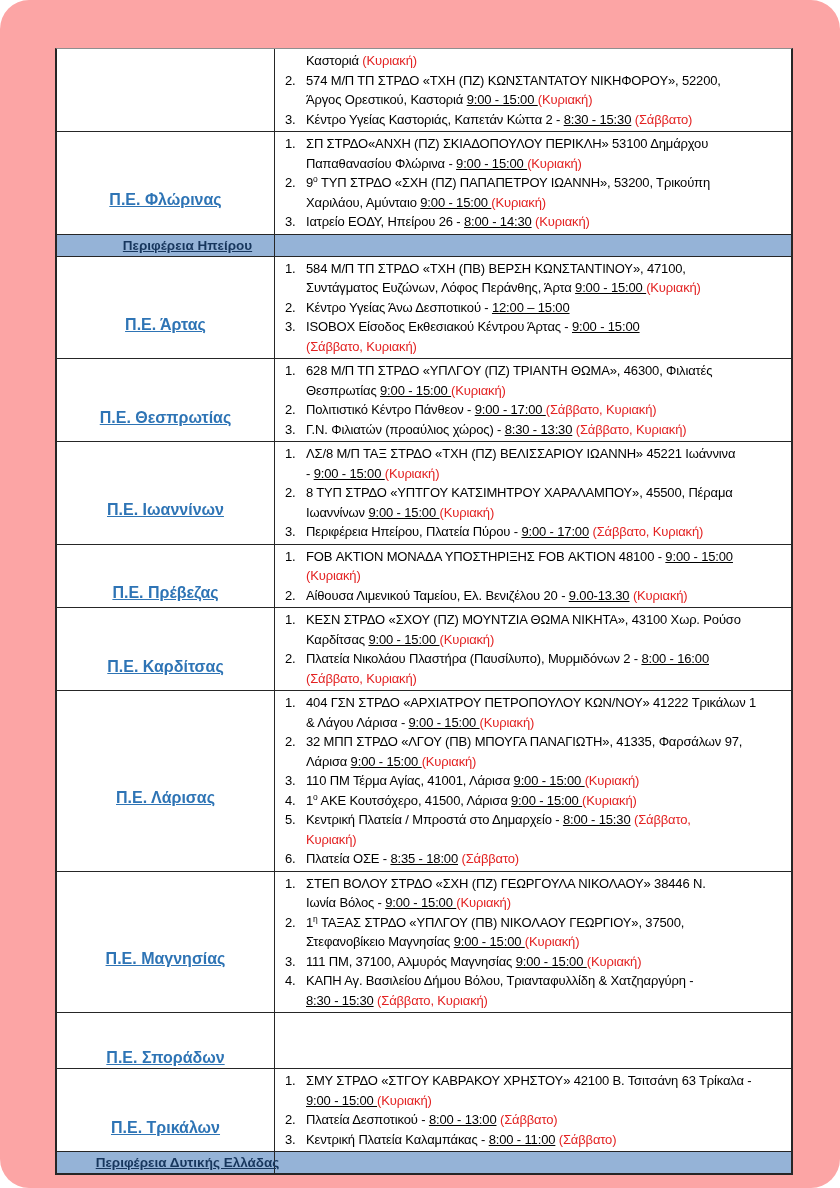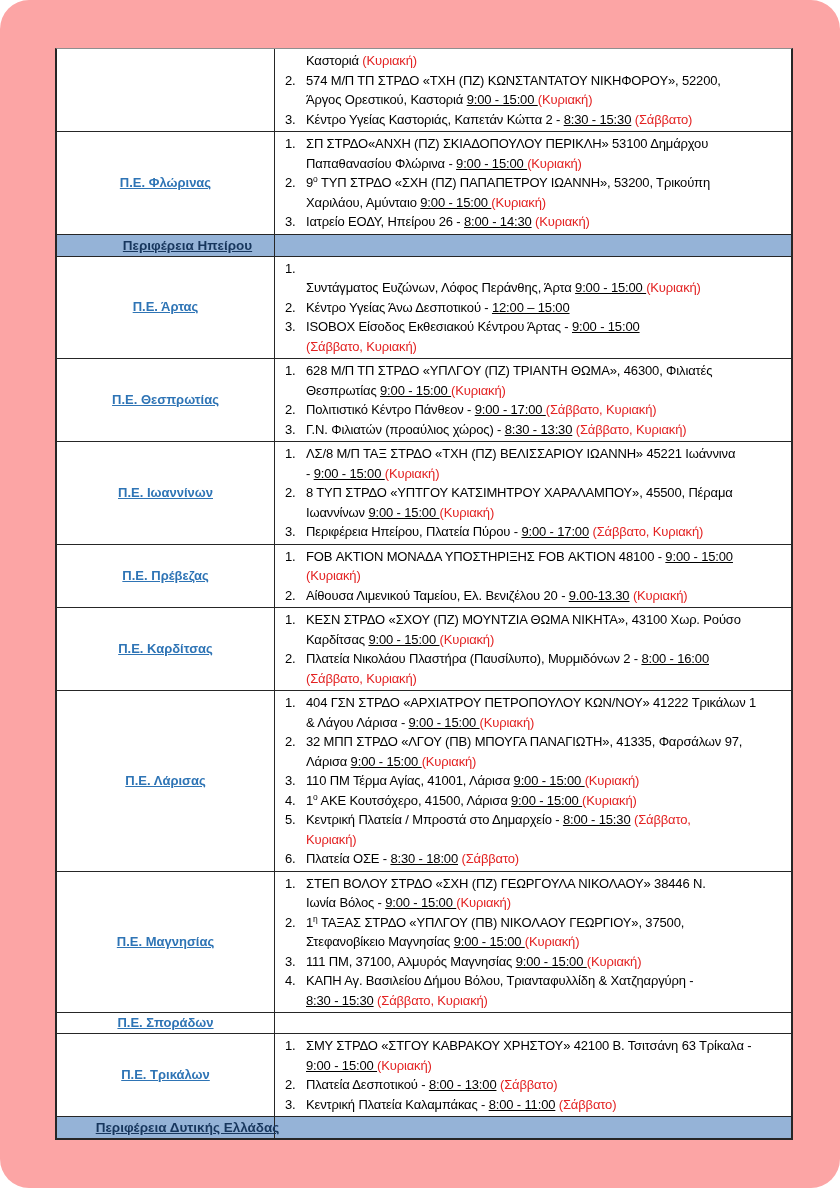--- a/index.html
+++ b/index.html
@@ -24,22 +24,22 @@
     padding:1px 4px;
   }
   .cell.right { flex:1; padding:2px 4px 2px 0; min-height:20px; }
   .row.header { background:var(--header-bg); min-height:21px; }
   .row.header .cell.left { justify-content:center; }
   .header-label {
     color:var(--header-text); font-weight:bold; font-size:13.5px;
     text-decoration:underline; white-space:nowrap; line-height:17px;margin-left:44px;
   }
   .unit-label {
-    color:var(--unit-link); font-weight:bold; font-size:13px;
-    text-decoration:underline; text-align:left; line-height:18px;
+    color:var(--unit-link); font-weight:bold; font-size:16px;
+    text-decoration:underline; text-align:left; line-height:18px;margin-top:35px;
   }
   .item { display:flex; font-size:13px; line-height:19.5px; letter-spacing:-0.15px; }
   .item .num { width:31px; flex:none; padding-left:10px; box-sizing:border-box; }
   .item .txt { flex:1; padding-right:2px; }
   .seg-u { text-decoration:underline; }
   .seg-r { color:var(--red); }
   sup.seg-sup { font-size:8.5px; line-height:0; }
 </style>
 </head>
 <body>
@@ -88,21 +88,21 @@
         </div>
         <div class="cell right"></div>
       </div>
       <div class="row unit">
         <div class="cell left">
           <span class="unit-label">Π.Ε. Άρτας</span>
         </div>
         <div class="cell right">
           <div class="item">
             <span class="num">1.</span>
-            <div class="txt"><br><span class="seg-n">Συντάγματος Ευζώνων, Λόφος Περάνθης, Άρτα </span><span class="seg-u">9:00 - 15:00 </span><span class="seg-r">(Κυριακή)</span></div>
+            <div class="txt"><span class="seg-n">584 Μ/Π ΤΠ ΣΤΡΔΟ «ΤΧΗ (ΠΒ) ΒΕΡΣΗ ΚΩΝΣΤΑΝΤΙΝΟΥ», 47100,</span><br><span class="seg-n">Συντάγματος Ευζώνων, Λόφος Περάνθης, Άρτα </span><span class="seg-u">9:00 - 15:00 </span><span class="seg-r">(Κυριακή)</span></div>
           </div>
           <div class="item">
             <span class="num">2.</span>
             <div class="txt"><span class="seg-n">Κέντρο Υγείας Άνω Δεσποτικού - </span><span class="seg-u">12:00 – 15:00</span></div>
           </div>
           <div class="item">
             <span class="num">3.</span>
             <div class="txt"><span class="seg-n">ISOBOX Είσοδος Εκθεσιακού Κέντρου Άρτας - </span><span class="seg-u">9:00 - 15:00</span><br><span class="seg-r">(Σάββατο, Κυριακή)</span></div>
           </div>
         </div>
@@ -195,21 +195,21 @@
           <div class="item">
             <span class="num">4.</span>
             <div class="txt"><span class="seg-n">1</span><sup class="seg-sup">ο</sup><span class="seg-n"> ΑΚΕ Κουτσόχερο, 41500, Λάρισα </span><span class="seg-u">9:00 - 15:00 </span><span class="seg-r">(Κυριακή)</span></div>
           </div>
           <div class="item">
             <span class="num">5.</span>
             <div class="txt"><span class="seg-n">Κεντρική Πλατεία / Μπροστά στο Δημαρχείο - </span><span class="seg-u">8:00 - 15:30</span><span class="seg-n"> </span><span class="seg-r">(Σάββατο,</span><br><span class="seg-r">Κυριακή)</span></div>
           </div>
           <div class="item">
             <span class="num">6.</span>
-            <div class="txt"><span class="seg-n">Πλατεία ΟΣΕ - </span><span class="seg-u">8:30 - 18:00</span><span class="seg-n"> </span><span class="seg-r">(Σάββατο)</span></div>
+            <div class="txt"><span class="seg-n">Πλατεία ΟΣΕ - </span><span class="seg-u">8:35 - 18:00</span><span class="seg-n"> </span><span class="seg-r">(Σάββατο)</span></div>
           </div>
         </div>
       </div>
       <div class="row unit">
         <div class="cell left">
           <span class="unit-label">Π.Ε. Μαγνησίας</span>
         </div>
         <div class="cell right">
           <div class="item">
             <span class="num">1.</span>

